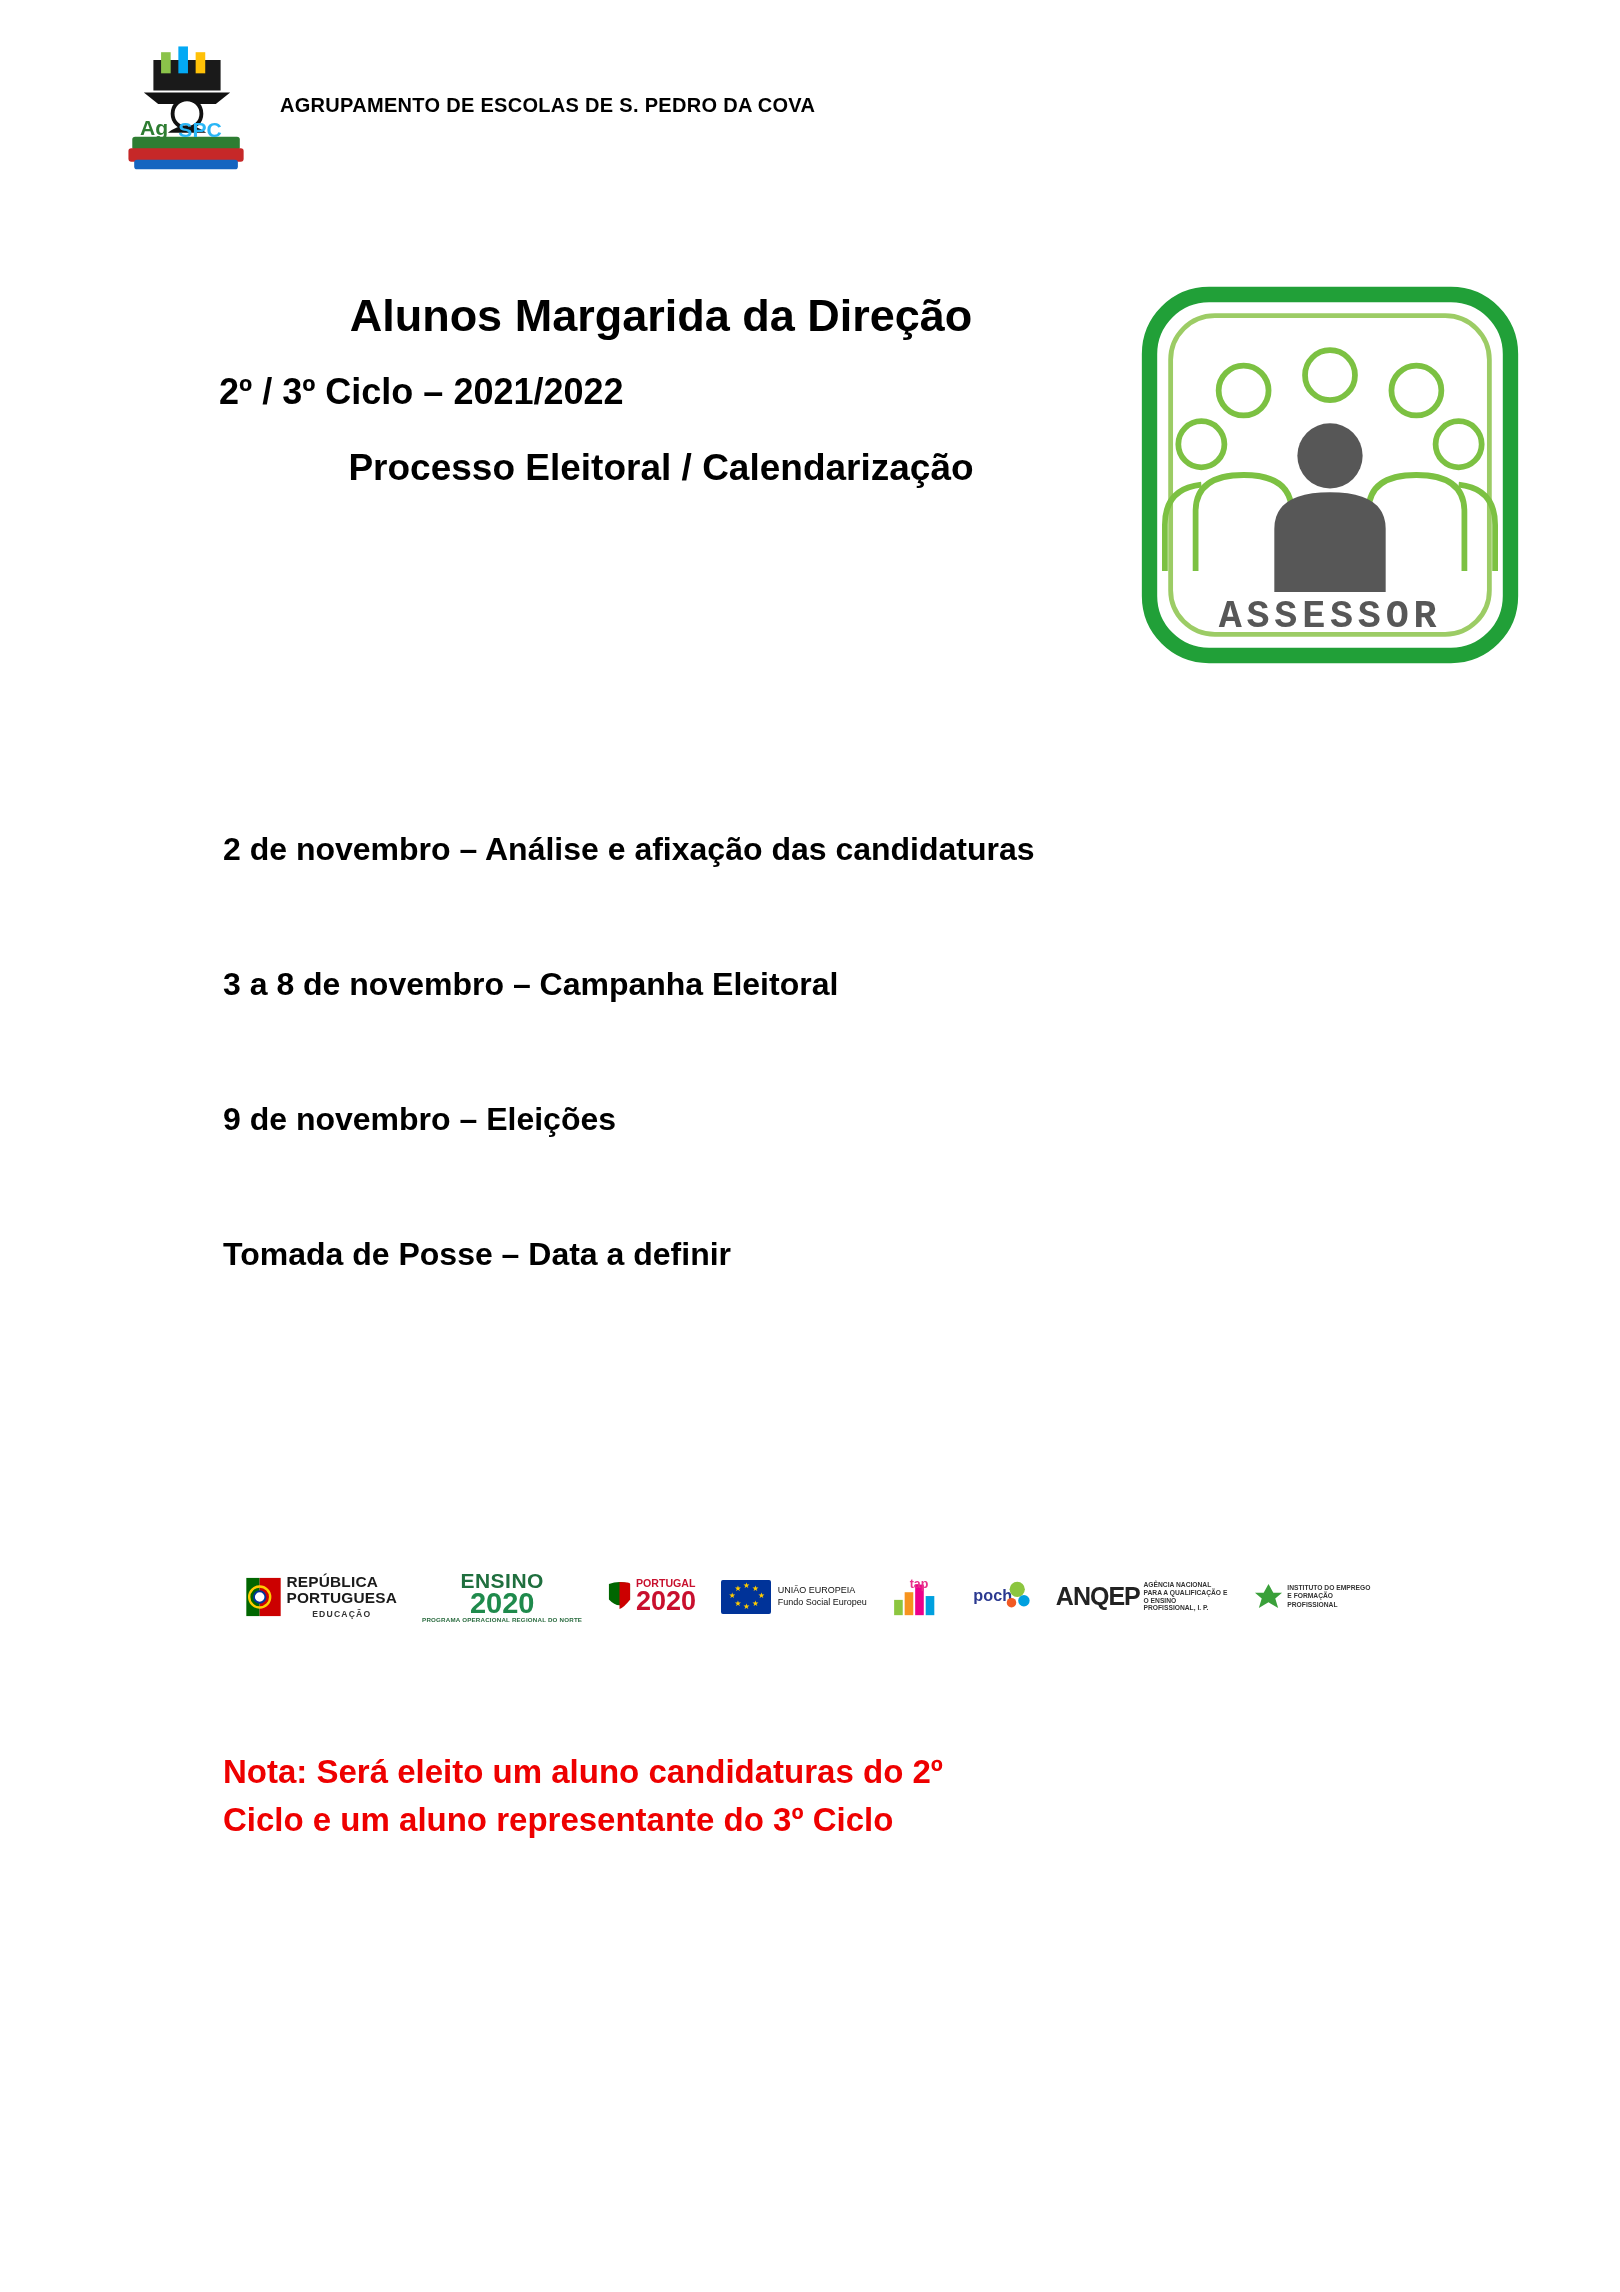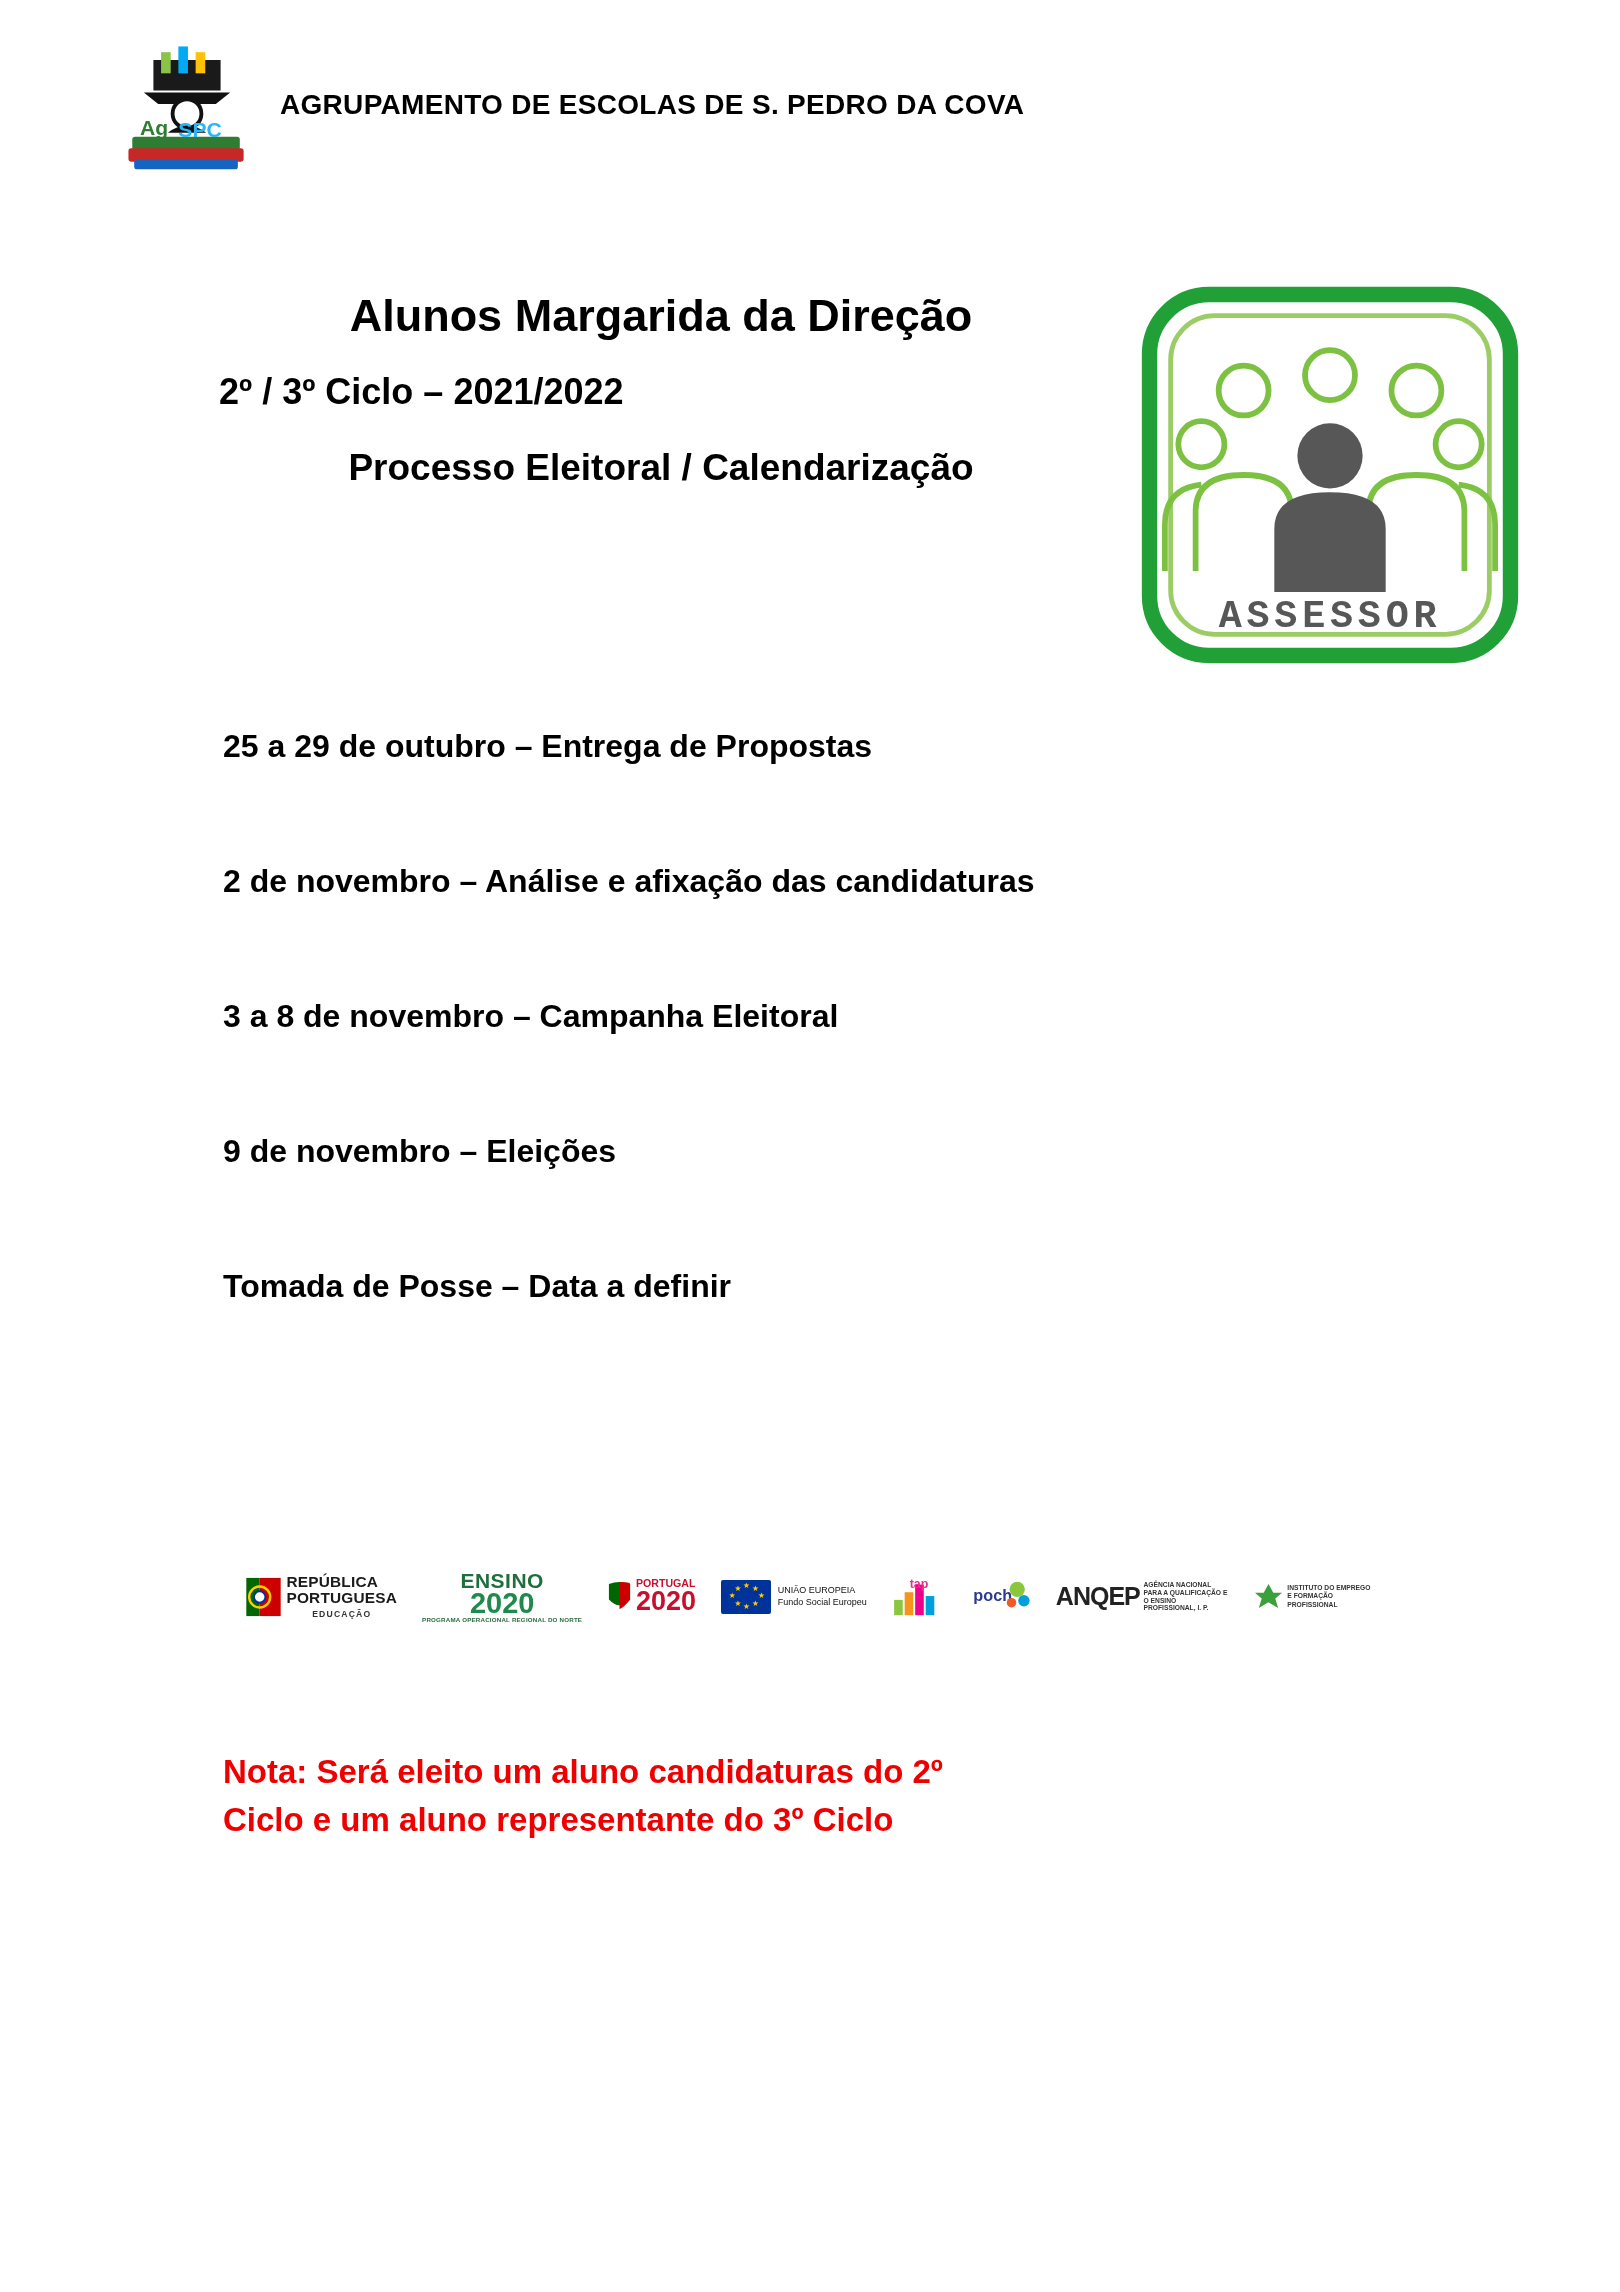--- a/index.html
+++ b/index.html
@@ -34,21 +34,21 @@
     gap: 21px;
   }
   .school-logo {
     width: 144px;
     height: 144px;
     position: relative;
     flex: 0 0 auto;
   }
   .school-logo svg { display: block; }
   .header-title {
-    font-size: 28px;
+    font-size: 20px;
     font-weight: bold;
     letter-spacing: 0.3px;
     white-space: nowrap;
     text-align: right;
   }
 
   
   .title-block {
     position: absolute;
     top: 288px;
@@ -240,21 +240,20 @@
       <path d="M372 300 L372 252 Q372 214 334 210" fill="none" stroke="#7cc142" stroke-width="6"></path>
 
       <circle cx="200" cy="180" r="34" fill="#575757"></circle>
       <path d="M142 322 L142 256 Q142 218 200 218 Q258 218 258 256 L258 322 Z" fill="#575757"></path>
 
       <text x="200" y="358" text-anchor="middle" font-family="Liberation Mono, monospace" font-size="40" font-weight="bold" letter-spacing="5" fill="#575757">ASSESSOR</text>
     </svg>
   </div>
 
   <div class="body-list">
-    <p class="body-item">25 a 29 de outubro – Entrega de Propostas</p>
     <p class="body-item gap-xl">2 de novembro – Análise e afixação das candidaturas</p>
     <p class="body-item gap-xl">3 a 8 de novembro – Campanha Eleitoral</p>
     <p class="body-item gap-xl">9 de novembro – Eleições</p>
     <p class="body-item gap-xl">Tomada de Posse – Data a definir</p>
   </div>
 
   <div class="note">
     <div>Nota: Será eleito um aluno candidaturas do 2º</div>
     <div>Ciclo e um aluno representante do 3º Ciclo</div>
   </div>

